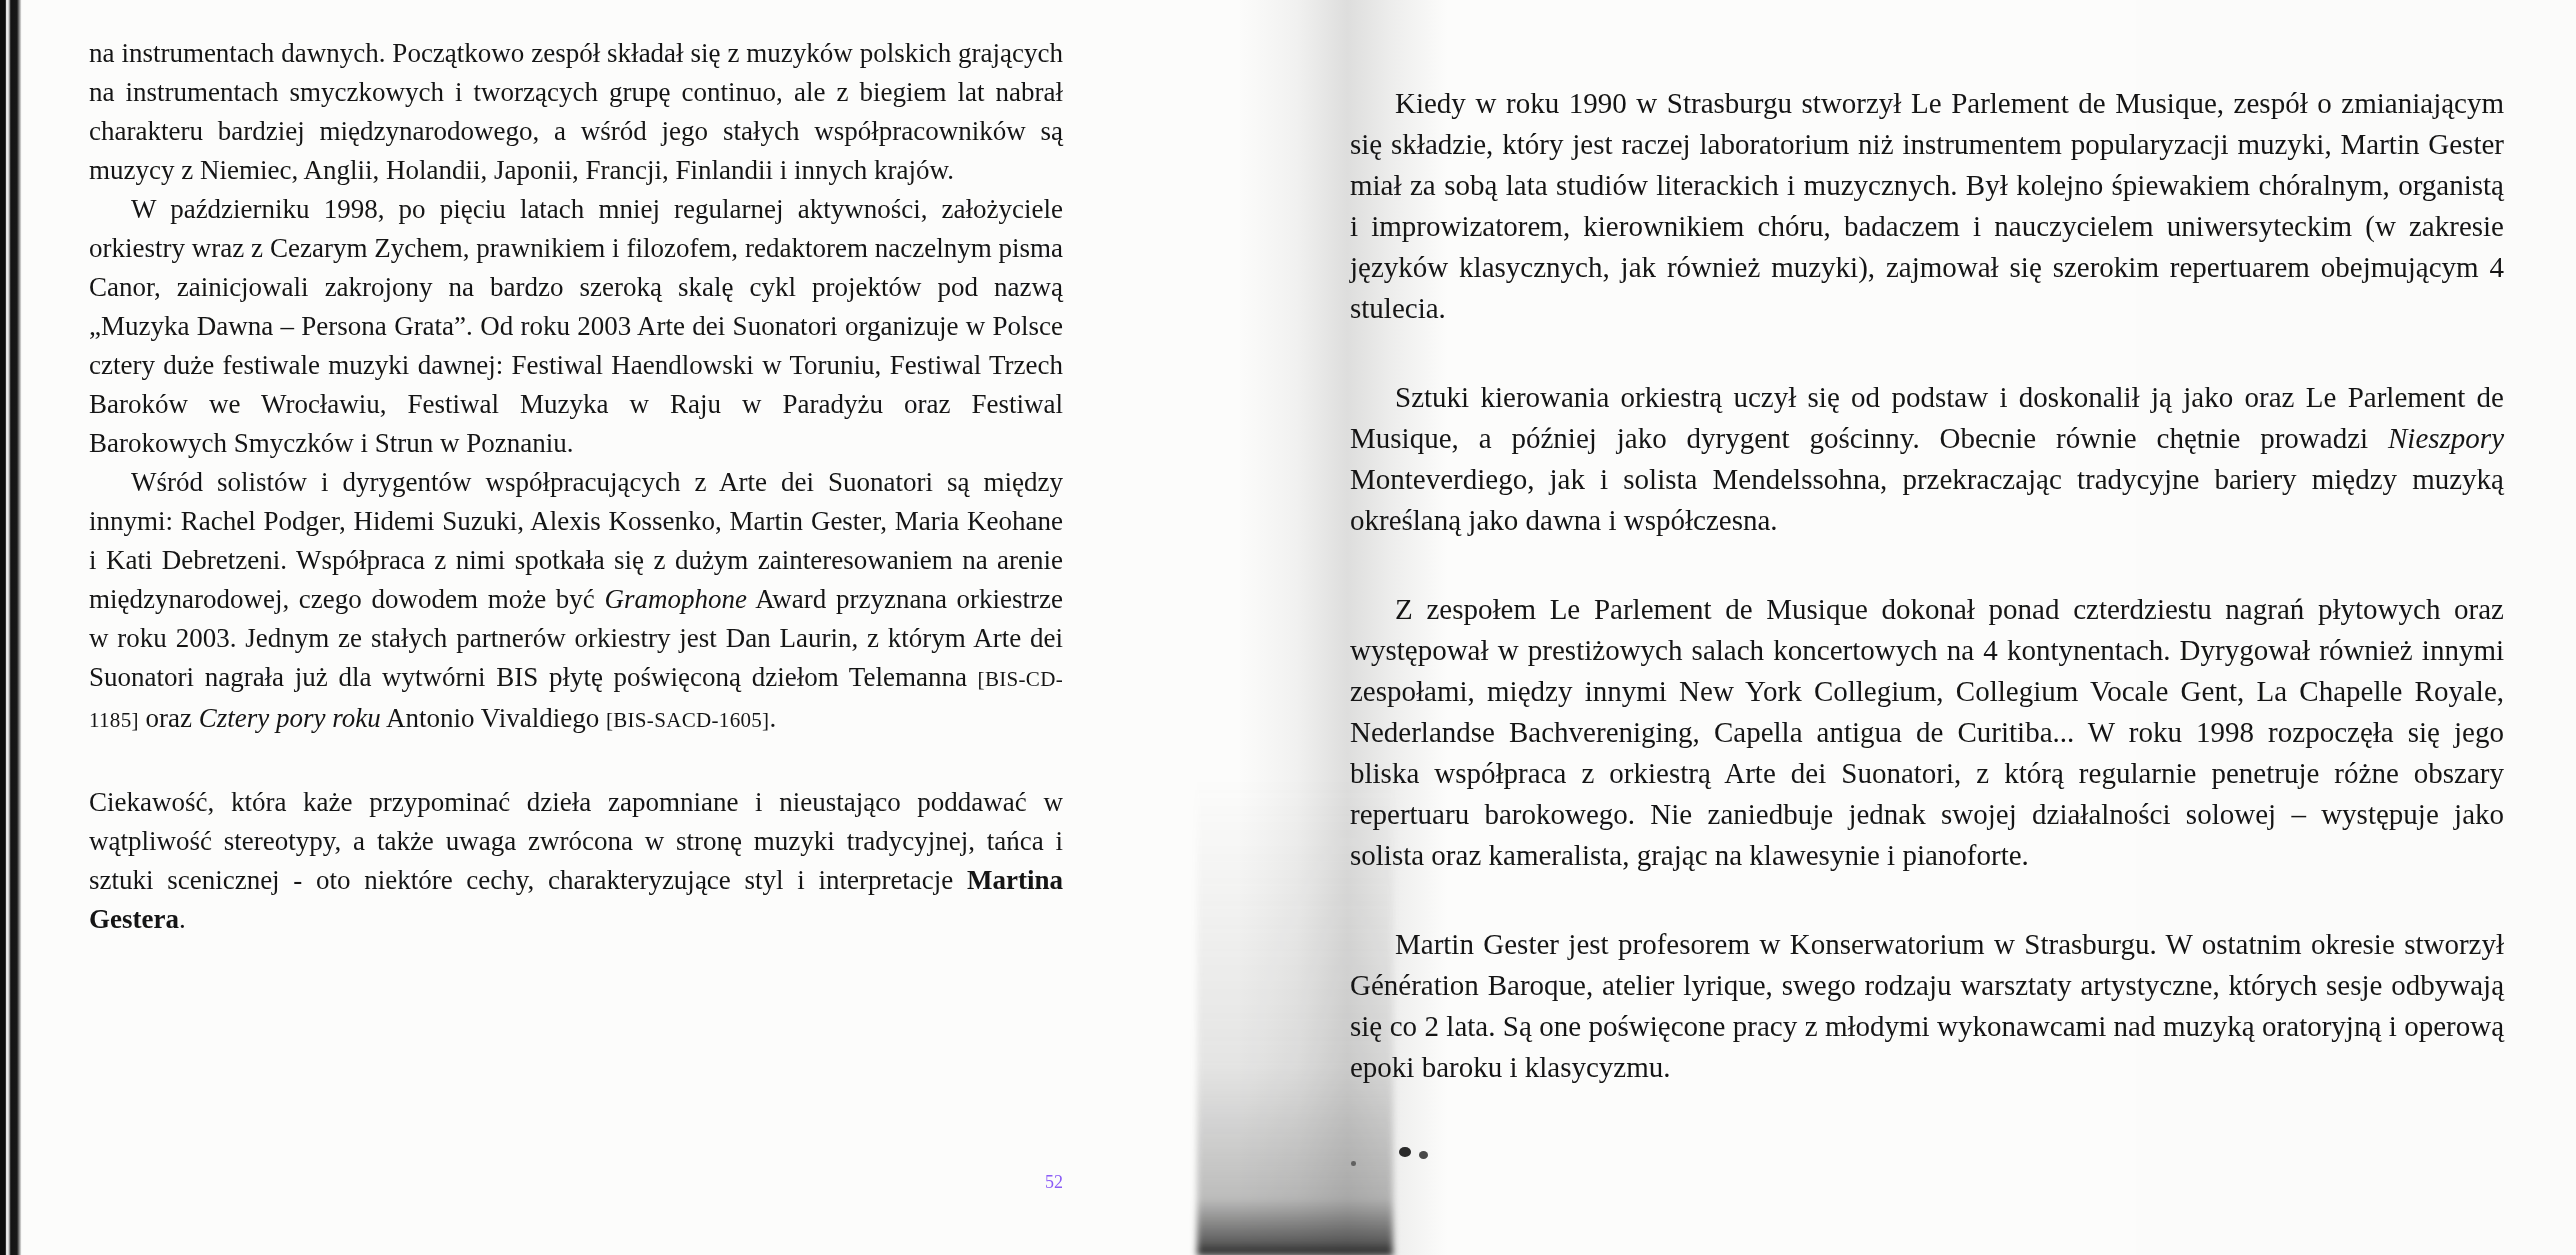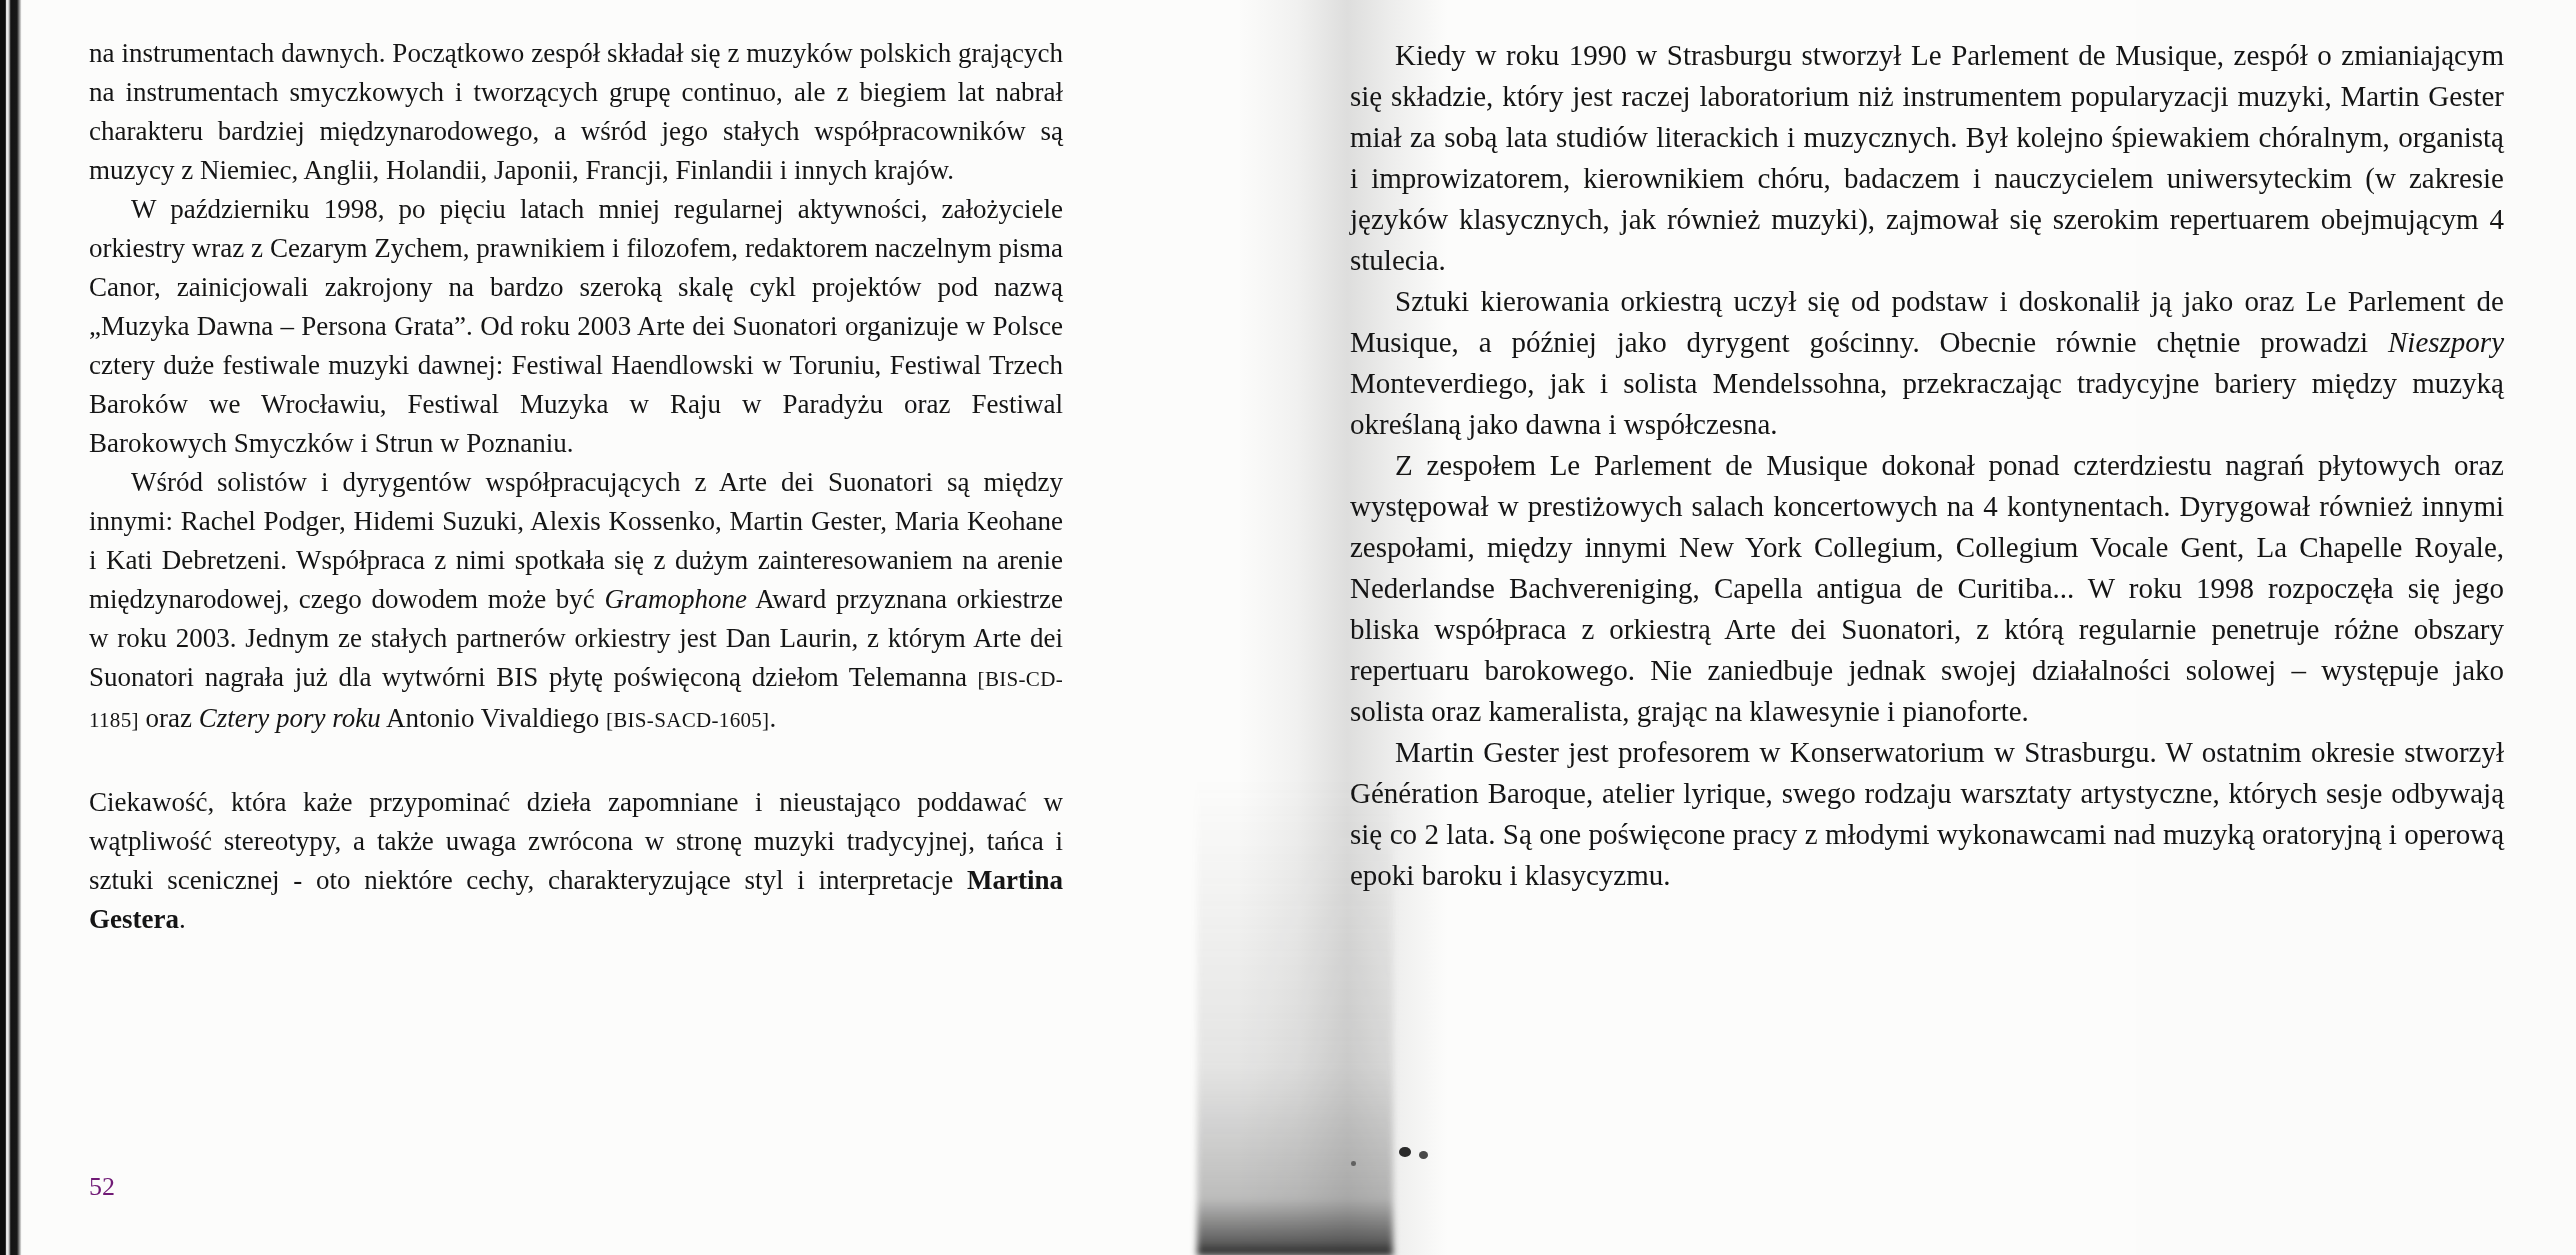--- a/index.html
+++ b/index.html
@@ -71,30 +71,30 @@
     font-size: 27px;
     line-height: 39px;
   }
   #right-text {
     left: 1350px; top: 35px;
     width: 1154px;
     font-size: 29px;
     line-height: 41px;
   }
   #left-text p.indent { text-indent: 42px; }
-  #right-text p.indent { text-indent: 45px; }
+  #right-text p.indent { text-indent: 45px; margin-top: 48px; }
   p.gap { margin-top: 43px !important; }
   .italic { font-style: italic; }
   .bold { font-weight: bold; }
   .small { font-size: 0.78em; letter-spacing: 0.3px; }
   .pageno {
     position: absolute;
-    text-align: left;
-    font-size: 26px;
-    color: #701a75;
+    text-align: right;
+    font-size: 18px;
+    color: #8b5cf6;
   }
   #left-pageno  { left: 89px;  width: 974px; top: 1172px; }
   #right-pageno { left: 1350px; width: 1154px; top: 1178px; }
   .speck {
     position: absolute;
     background: #2a2a2a;
     border-radius: 50%;
   }
   .speck.s1 { left: 1399px; top: 1147px; width: 11.5px; height: 10px; }
   .speck.s2 { left: 1419px; top: 1151px; width: 8.8px; height: 8px; opacity: 0.85; }

